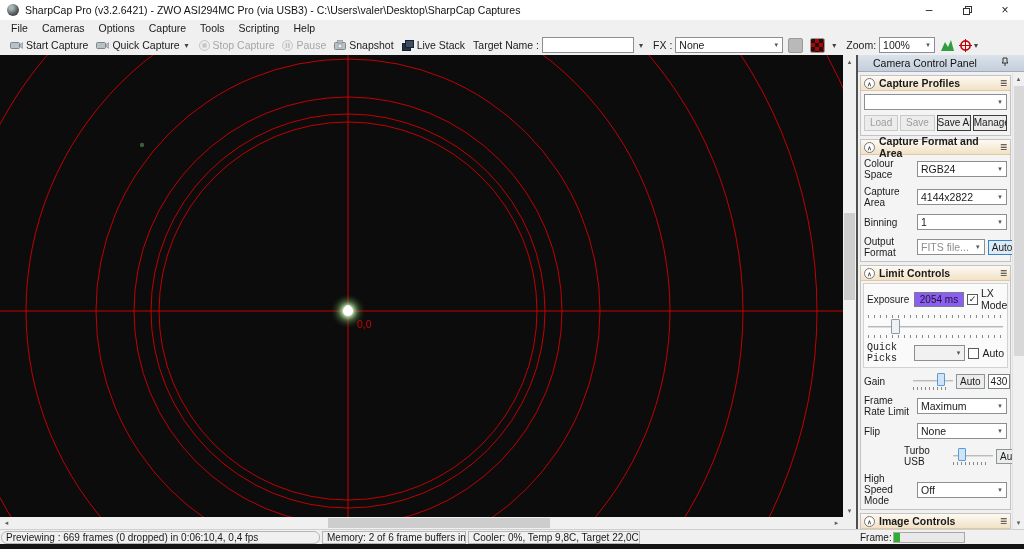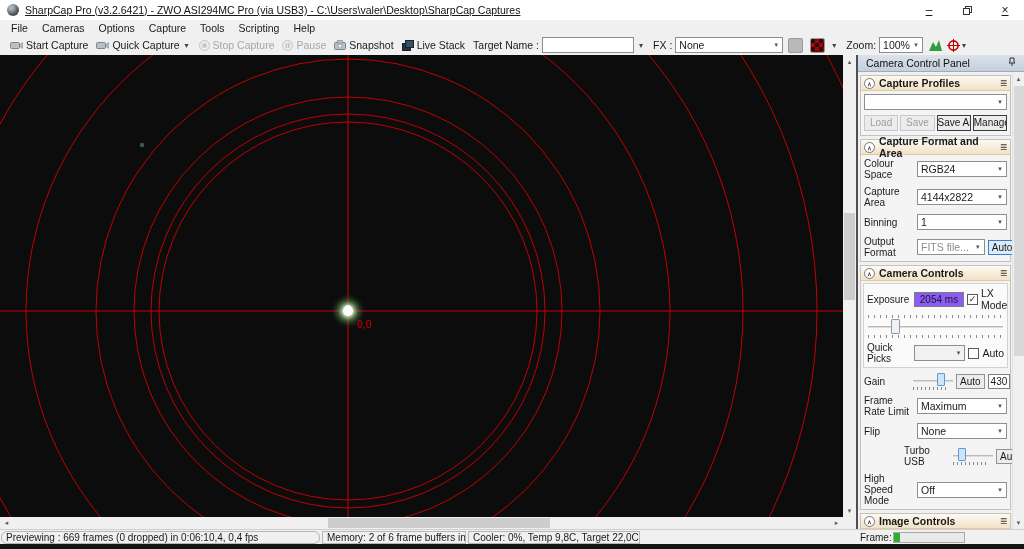--- a/index.html
+++ b/index.html
@@ -1,40 +1,40 @@
 <!DOCTYPE html>
 <html><head>
 <meta charset="utf-8">
 <style>
   * { box-sizing: border-box; margin: 0; padding: 0; }
   html,body { width:1024px; height:549px; overflow:hidden; }
   body { position:relative; font-family:"Liberation Sans", sans-serif; font-size:10.5px; color:#1a1a1a; background:#f0f0f0; }
 
   
-  .titlebar { position:absolute; left:0; top:0; width:1024px; height:20px; background:#ffffff; display:flex; align-items:center;text-decoration:underline; }
+  .titlebar { position:absolute; left:0; top:0; width:1024px; height:20px; background:#ffffff; display:flex; align-items:center; }
   .app-icon { width:12px; height:12px; border-radius:50%; background:radial-gradient(circle at 35% 30%, #aab4b8 15%, #52585c 60%, #26292b); margin:0 6px 0 7px; flex:none; }
   .title-text { font-size:10.5px; color:#111; white-space:nowrap; }
   .win-btns { margin-left:auto; display:flex; height:100%; }
   .win-btn { width:38px; height:100%; display:flex; align-items:center; justify-content:center; color:#222; font-size:12px; }
 
   
   .menubar { position:absolute; left:0; top:20px; width:1024px; height:15px; background:#f0f0f0; display:flex; align-items:center; padding-left:4px; }
   .menu-item { padding:0 7px; white-space:nowrap; }
 
   
   .toolbar { position:absolute; left:0; top:35px; width:1024px; height:20px; background:#f0f0f0; display:flex; align-items:center; padding-left:6px; }
   .tbtn { display:flex; align-items:center; gap:3px; padding:0 4px; height:18px; white-space:nowrap; }
   .tbtn.disabled { color:#a6a6a6; }
   .drop { font-size:8px; color:#444; padding:0 2px; }
   .combo { height:16px; background:#fff; border:1px solid #8a8f94; display:flex; align-items:center; }
   .combo .ct { flex:1; padding:0 3px; overflow:hidden; white-space:nowrap; }
   .combo .ca { width:12px; text-align:center; font-size:7px; color:#555; flex:none; }
   .ti-input { width:92px; }
   .fx-combo { width:108px; }
-  .zoom-combo { width:44px;justify-content:center; }
+  .zoom-combo { width:56px;justify-content:center; }
   .swatch { width:15px; height:15px; border:1px solid #9a9a9a; border-radius:2px; margin:0 2px; flex:none; }
   .swatch-gray { background:#b9b9b9; }
   .swatch-checker { background:repeating-conic-gradient(#b30000 0% 25%, #141414 0% 50%); background-size:8px 8px; }
   .tool-icon { display:flex; align-items:center; justify-content:center; padding:0 2px; }
 
   
   .viewport { position:absolute; left:0; top:55px; width:843px; height:462px; background:#0c0c0c; overflow:hidden; }
   .viewport svg { display:block; }
 
   
@@ -48,21 +48,21 @@
   .hscroll .sb-arrow { width:13px; height:12px; }
   .hscroll .left { position:absolute; left:0; top:0; }
   .hscroll .right { position:absolute; right:0; top:0; }
   .h-thumb { position:absolute; left:328px; top:1px; width:222px; height:10px; background:#cdcdcd; }
   .sb-corner { position:absolute; left:843px; top:517px; width:13px; height:12px; background:#f0f0f0; }
 
   .splitter { position:absolute; left:856px; top:55px; width:2px; height:474px; background:#4f4f4f; }
 
   
   .panel { position:absolute; left:858px; top:55px; width:166px; height:474px; background:#f0f0f0; overflow:hidden; }
-  .panel-title { height:17px; background:linear-gradient(#dbe2ea,#c4cfdc); border-bottom:1px solid #9fabbc; display:flex; align-items:center; padding:0 8px; color:#111; }
+  .panel-title { height:17px; background:linear-gradient(#dbe2ea,#c4cfdc); border-bottom:1px solid #9fabbc; display:flex; align-items:center; padding:0 15px; color:#111; }
   .panel-title .pin { margin-left:auto; }
   .panel-body { position:absolute; left:1px; top:18px; width:153px; bottom:0; overflow:hidden; }
   .panel-scroll { position:absolute; right:0; top:18px; width:12px; bottom:0; background:#f0f0f0; border-left:1px solid #e2e2e2; }
   .panel-scroll .sb-arrow { width:11px; height:12px; }
   .panel-scroll .up { position:absolute; top:0; }
   .panel-scroll .down { position:absolute; bottom:0; }
   .p-thumb { position:absolute; left:1px; top:13px; width:10px; height:270px; background:#d8d8d8; }
 
   .group { border:1px solid #c3c3c3; background:#f4f4f4; margin:2px 1px 3px 1px; }
   .group-h { height:15px; display:flex; align-items:center; gap:4px; padding:0 3px; background:linear-gradient(#fdfaf3,#f2e1c6); border-bottom:1px solid #e0c8a0; font-weight:bold; }
@@ -341,40 +341,40 @@
           <span class="ct">FITS file...</span>
           <span class="ca">▾</span>
         </div>
         <div class="btn hl" style="flex:none;">Auto</div>
       </div>
     </div>
 
     <div class="group">
       <div class="group-h">
         <span class="chev">∧</span>
-        <span>Camera Controls</span>
+        <span>Limit Controls</span>
         <span class="burger">≡</span>
       </div>
       <div class="subbox">
         <div class="row">
           <span class="lbl" style="width:44px;">Exposure</span>
           <div class="exp-box">2054 ms</div>
           <span class="lx">
             <span class="cb">✓</span>
             <span>LX Mode</span>
           </span>
         </div>
         <div class="ticks"></div>
         <div class="slider">
           <div class="track"></div>
           <div class="thumb" style="left:17%;"></div>
         </div>
         <div class="ticks"></div>
         <div class="row">
-          <span class="lbl" style="width:44px;">Quick Picks</span>
+          <span class="lbl" style="width:44px;font-family:Liberation Mono, monospace;">Quick Picks</span>
           <div class="combo" style="background:#f1f1f1;">
             <span class="ct"></span>
             <span class="ca">▾</span>
           </div>
           <span class="cb"></span>
           <span>Auto</span>
         </div>
       </div>
       <div class="row">
         <span class="lbl" style="width:46px;">Gain</span>

